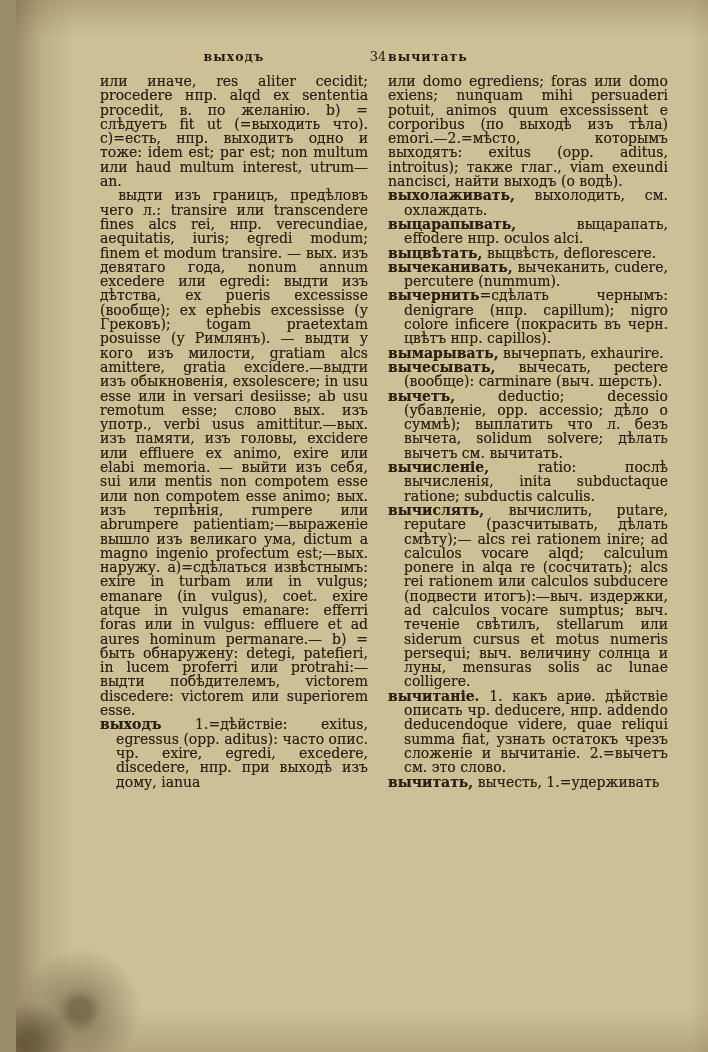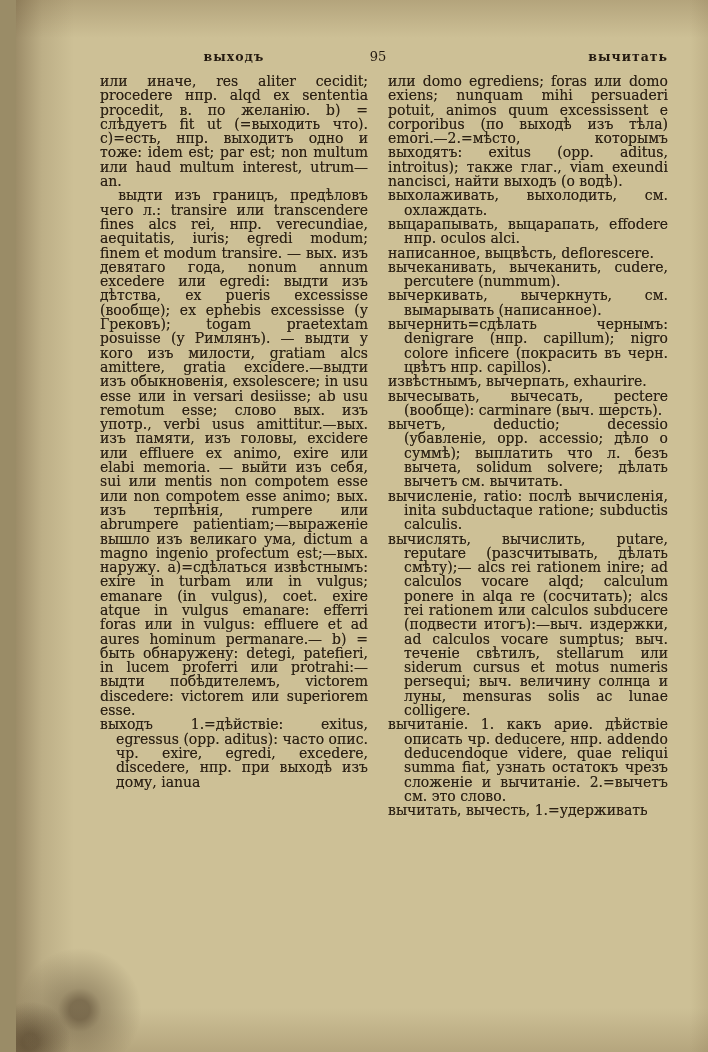--- a/index.html
+++ b/index.html
@@ -27,76 +27,75 @@
     padding:46px 56px 18px 84px;
     box-sizing:border-box;
   }
   .header{
     display:flex;align-items:baseline;
     margin-bottom:10px;
     height:18px;
   }
   .hcell-l{width:268px;text-align:center;}
   .hcell-c{width:20px;text-align:center;}
-  .hcell-r{width:280px;text-align:right;}
+  .hcell-r{width:280px;text-align:left;}
   .hword{
     font-weight:bold;font-size:12.5px;letter-spacing:1px;
     color:#241a10;
   }
   .pnum{font-size:13px;color:#241a10;}
   .cols{
     display:flex;gap:20px;
     height:952px;overflow:hidden;
   }
   .col{
     width:268px;
     font-size:14px;line-height:14.3px;
     text-align:justify;
     text-shadow:0 0 0.4px rgba(43,32,20,0.55);
   }
   .colr{width:280px;}
   .para{margin:0;}
   .para.flush{text-indent:0;}
   .para.indent{text-indent:1.3em;}
   .para.hang{padding-left:1.15em;text-indent:-1.15em;}
-  .head{font-weight:normal;}
+  .head{font-weight:bold;}
 </style>
 </head>
 <body>
 
 <div class="scan">
   <div class="page">
 
     <div class="header">
       <div class="hcell-l">
         <span class="hword">выходъ</span>
       </div>
       <div class="hcell-c">
-        <span class="pnum">95</span>
+        <span class="pnum">34</span>
       </div>
       <div class="hcell-r">
         <span class="hword">вычитать</span>
       </div>
     </div>
 
     <div class="cols">
       <div class="col">
           <p class="para flush">или иначе, res aliter cecidit; procedere нпр. alqd ex sententia procedit, в. по желанію. b) = слѣдуетъ fit ut (=выходить что). c)=есть, нпр. выходитъ одно и тоже: idem est; par est; non multum или haud multum interest, utrum—an.</p>
           <p class="para indent">выдти изъ границъ, предѣловъ чего л.: transire или transcendere fines alcs rei, нпр. verecundiae, aequitatis, iuris; egredi modum; finem et modum transire. — вых. изъ девятаго года, nonum annum excedere или egredi: выдти изъ дѣтства, ex pueris excessisse (вообще); ex ephebis excessisse (у Грековъ); togam praetextam posuisse (у Римлянъ). — выдти у кого изъ милости, gratiam alcs amittere, gratia excidere.—выдти изъ обыкновенія, exsolescere; in usu esse или in versari desiisse; ab usu remotum esse; слово вых. изъ употр., verbi usus amittitur.—вых. изъ памяти, изъ головы, excidere или effluere ex animo, exire или elabi memoria. — выйти изъ себя, sui или mentis non compotem esse или non compotem esse animo; вых. изъ терпѣнія, rumpere или abrumpere patientiam;—выраженіе вышло изъ великаго ума, dictum a magno ingenio profectum est;—вых. наружу. a)=сдѣлаться извѣстнымъ: exire in turbam или in vulgus; emanare (in vulgus), coet. exire atque in vulgus emanare: efferri foras или in vulgus: effluere et ad aures hominum permanare.— b) = быть обнаружену: detegi, patefieri, in lucem proferri или protrahi:—выдти побѣдителемъ, victorem discedere: victorem или superiorem esse.</p>
           <p class="para hang"><span class="head">выходъ</span> 1.=дѣйствіе: exitus, egressus (opp. aditus): часто опис. чр. exire, egredi, excedere, discedere, нпр. при выходѣ изъ дому, ianua</p>
         </div>
       <div class="col colr">
           <p class="para flush">или domo egrediens; foras или domo exiens; nunquam mihi persuaderi potuit, animos quum excessissent e corporibus (по выходѣ изъ тѣла) emori.—2.=мѣсто, которымъ выходятъ: exitus (opp. aditus, introitus); также глаг., viam exeundi nancisci, найти выходъ (о водѣ).</p>
           <p class="para hang"><span class="head">выхолаживать,</span> выхолодить, см. охлаждать.</p>
           <p class="para hang"><span class="head">выцарапывать,</span> выцарапать, effodere нпр. oculos alci.</p>
-          <p class="para hang"><span class="head">написанное,</span> выцвѣсть, deflorescere.</p>
+          <p class="para hang"><span class="head">выцвѣтать,</span> выцвѣсть, deflorescere.</p>
           <p class="para hang"><span class="head">вычеканивать,</span> вычеканить, cudere, percutere (nummum).</p>
-          <p class="para hang"><span class="head">вычеркивать,</span> вычеркнуть, см. вымарывать (написанное).</p>
           <p class="para hang"><span class="head">вычернить</span>=сдѣлать чернымъ: denigrare (нпр. capillum); nigro colore inficere (покрасить въ черн. цвѣтъ нпр. capillos).</p>
-          <p class="para hang"><span class="head">извѣстнымъ,</span> вычерпать, exhaurire.</p>
+          <p class="para hang"><span class="head">вымарывать,</span> вычерпать, exhaurire.</p>
           <p class="para hang"><span class="head">вычесывать,</span> вычесать, pectere (вообще): carminare (выч. шерсть).</p>
           <p class="para hang"><span class="head">вычетъ,</span> deductio; decessio (убавленіе, opp. accessio; дѣло о суммѣ); выплатить что л. безъ вычета, solidum solvere; дѣлать вычетъ см. вычитать.</p>
           <p class="para hang"><span class="head">вычисленіе,</span> ratio: послѣ вычисленія, inita subductaque ratione; subductis calculis.</p>
           <p class="para hang"><span class="head">вычислять,</span> вычислить, putare, reputare (разсчитывать, дѣлать смѣту);— alcs rei rationem inire; ad calculos vocare alqd; calculum ponere in alqa re (сосчитать); alcs rei rationem или calculos subducere (подвести итогъ):—выч. издержки, ad calculos vocare sumptus; выч. теченіе свѣтилъ, stellarum или siderum cursus et motus numeris persequi; выч. величину солнца и луны, mensuras solis ac lunae colligere.</p>
           <p class="para hang"><span class="head">вычитаніе.</span> 1. какъ ариѳ. дѣйствіе описать чр. deducere, нпр. addendo deducendoque videre, quae reliqui summa fiat, узнать остатокъ чрезъ сложеніе и вычитаніе. 2.=вычетъ см. это слово.</p>
           <p class="para hang"><span class="head">вычитать,</span> вычесть, 1.=удерживать</p>
         </div>
     </div>
 
   </div>

